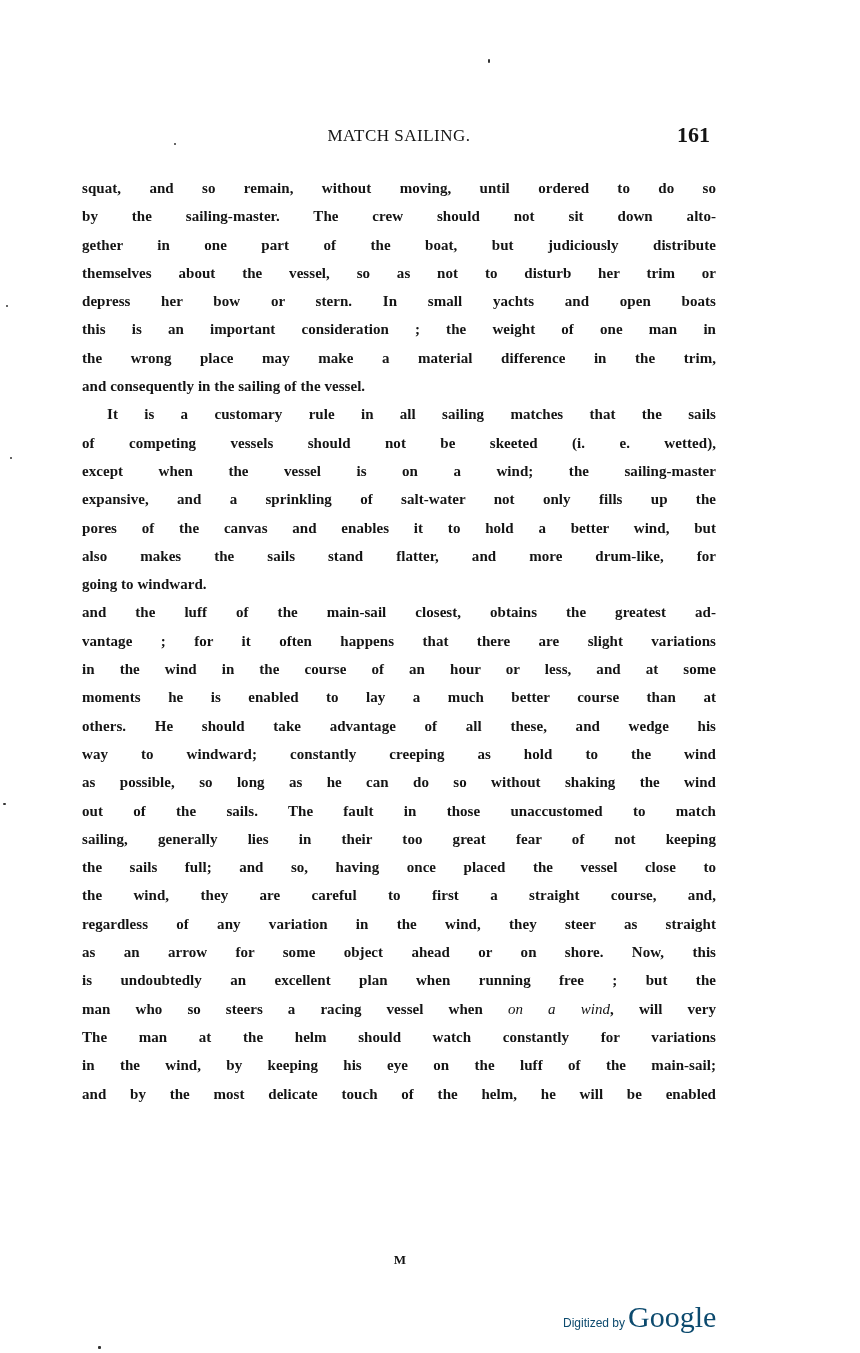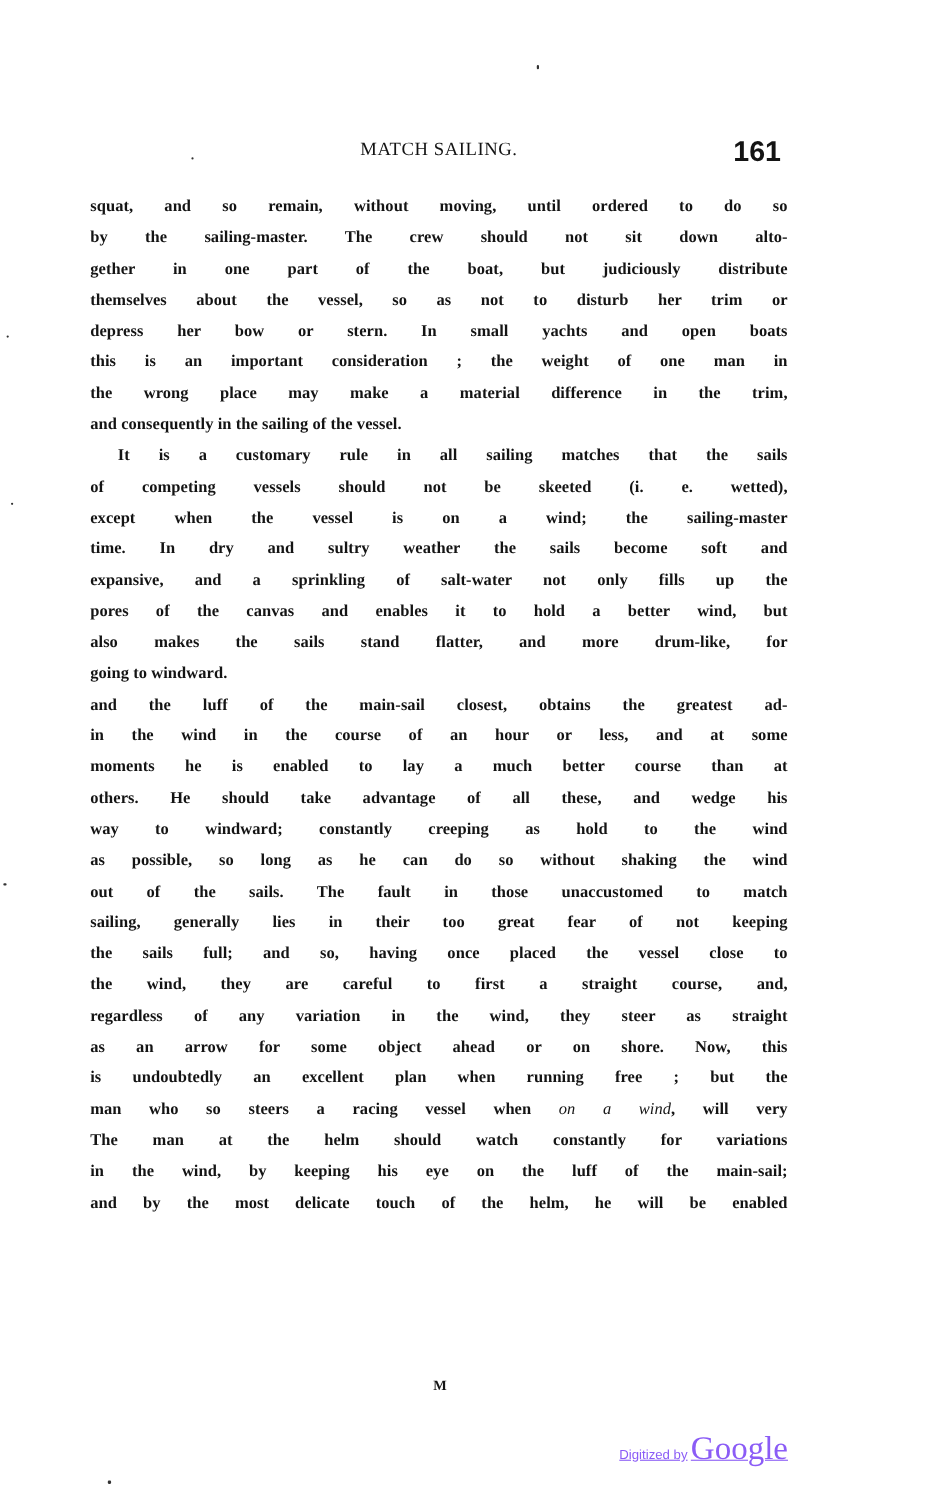--- a/index.html
+++ b/index.html
@@ -2,32 +2,32 @@
 <html><head>
   <meta charset="utf-8">
   <style>
     html, body { margin: 0; padding: 0; background: #ffffff; }
     body { width: 860px; height: 1353px; position: relative; overflow: hidden;
            font-family: "DejaVu Serif", "Liberation Serif", serif; color: #141414; }
     .page { position: absolute; left: 0; top: 0; width: 860px; height: 1209px; margin-top: 42px; }
     .header { position: absolute; top: 84px; left: 82px; width: 634px; height: 30px; }
     .running-title { position: absolute; left: 0; right: 0; top: 0; text-align: center;
                      font-size: 17px; letter-spacing: 0.5px; font-family: "Liberation Serif", serif; }
-    .page-number { position: absolute; right: 6px; top: -4px; font-size: 26px; font-weight: bold;
-                   font-family: Liberation Sans, sans-serif; text-align: right; }
+    .page-number { position: absolute; right: 6px; top: -4px; font-size: 22px; font-weight: bold;
+                   font-family: Liberation Serif, serif; text-align: right; }
     .body-text { position: absolute; top: 132px; left: 82px; width: 634px; }
     .line { display: block; height: 28.3px; line-height: 28.3px; font-size: 15px;
             text-align: justify; text-align-last: justify; white-space: nowrap;
             font-family: Liberation Serif, serif; font-weight: bold; letter-spacing: 0.05px; }
     .line.last { text-align-last: left; }
     .line.indent { padding-left: 25px; }
     .line em { font-style: italic; font-weight: normal; }
     .signature { position: absolute; top: 1210px; left: 0; width: 800px; text-align: center;
                  font-size: 13px; font-weight: bold; font-family: "Liberation Serif", serif; }
-    .watermark { position: absolute; left: 563px; top: 1258px; color: #8b5cf6; white-space: nowrap; text-decoration: underline; }
+    .watermark { position: absolute; left: 563px; top: 1258px; color: #0c4a6e; white-space: nowrap; }
     .watermark .small { font-family: "Liberation Sans", sans-serif; font-size: 12px; }
     .watermark .brand { font-family: "Liberation Serif", serif; font-size: 30px; margin-left: 3px; }
     .speck { position: absolute; background: #333; border-radius: 1px; }
   </style>
 </head>
 <body>
 
 <div class="page">
 
   <div class="header">
@@ -40,26 +40,26 @@
     <span class="line">by the sailing-master.  The crew should not sit down alto-</span>
     <span class="line">gether in one part of the boat, but judiciously distribute</span>
     <span class="line">themselves about the vessel, so as not to disturb her trim or</span>
     <span class="line">depress her bow or stern.  In small yachts and open boats</span>
     <span class="line">this is an important consideration ; the weight of one man in</span>
     <span class="line">the wrong place may make a material difference in the trim,</span>
     <span class="line last">and consequently in the sailing of the vessel.</span>
     <span class="line indent">It is a customary rule in all sailing matches that the sails</span>
     <span class="line">of competing vessels should not be skeeted (i. e. wetted),</span>
     <span class="line">except when the vessel is on a wind; the sailing-master</span>
-    <span class="line">time.  In dry and sultry weather the sails become soft and</span>
     <span class="line">expansive, and a sprinkling of salt-water not only fills up the</span>
     <span class="line">pores of the canvas and enables it to hold a better wind, but</span>
     <span class="line">also makes the sails stand flatter, and more drum-like, for</span>
     <span class="line last">going to windward.</span>
     <span class="line">and the luff of the main-sail closest, obtains the greatest ad-</span>
+    <span class="line">vantage ; for it often happens that there are slight variations</span>
     <span class="line">in the wind in the course of an hour or less, and at some</span>
     <span class="line">moments he is enabled to lay a much better course than at</span>
     <span class="line">others.  He should take advantage of all these, and wedge his</span>
     <span class="line">way to windward; constantly creeping as hold to the wind</span>
     <span class="line">as possible, so long as he can do so without shaking the wind</span>
     <span class="line">out of the sails.  The fault in those unaccustomed to match</span>
     <span class="line">sailing, generally lies in their too great fear of not keeping</span>
     <span class="line">the sails full; and so, having once placed the vessel close to</span>
     <span class="line">the wind, they are careful to first a straight course, and,</span>
     <span class="line">regardless of any variation in the wind, they steer as straight</span>

